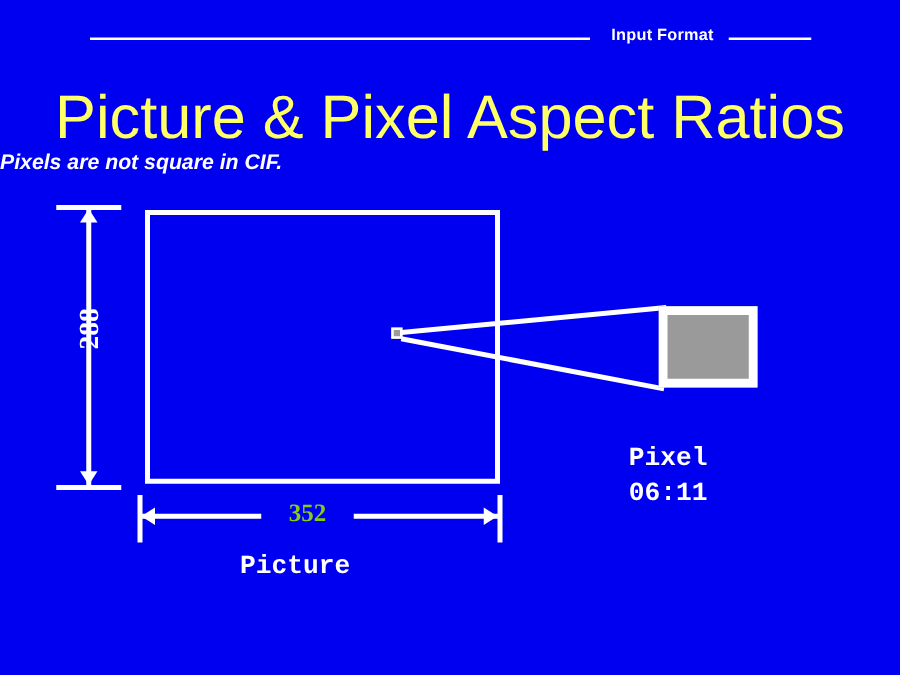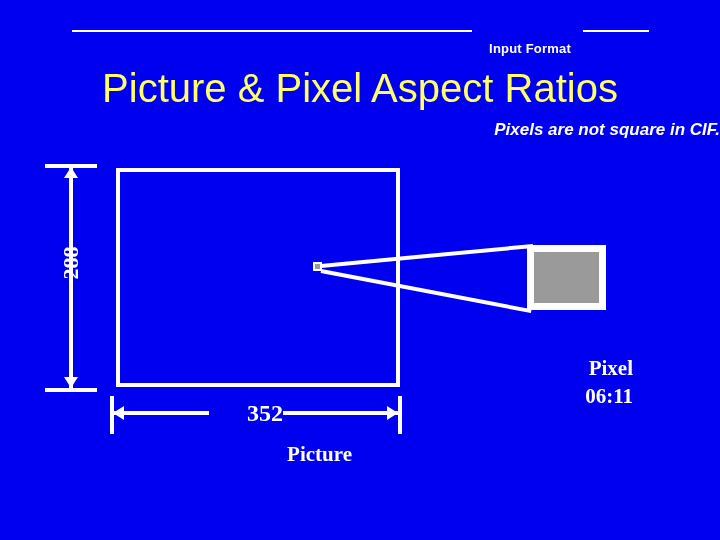--- a/index.html
+++ b/index.html
@@ -35,42 +35,41 @@
     top: 20px;
     left: 480px;
     width: 100px;
     text-align: center;
     color: #ffffff;
     font-size: 13px;
     font-weight: bold;
     font-family: "Liberation Sans", sans-serif;
     letter-spacing: 0.2px;
     white-space: nowrap;
-    margin-top: 21px;
   }
 
   
   .slide-title {
     position: absolute;
     top: 66px;
     left: 0;
     width: 720px;
     text-align: center;
     color: #ffff66;
-    font-size: 40px;
+    font-size: 49px;
     font-weight: normal;
     font-family: "Liberation Sans", sans-serif;
     white-space: nowrap;
   }
   .slide-subtitle {
     position: absolute;
     top: 120px;
     left: 0;
     width: 720px;
-    text-align: right;
+    text-align: left;
     color: #ffffff;
     font-size: 17px;
     font-weight: bold;
     font-style: italic;
     font-family: "Liberation Sans", sans-serif;
     white-space: nowrap;
   }
 
   
   #picture-rect {
@@ -157,36 +156,36 @@
     border-bottom: 7px solid transparent;
   }
   .hdim-arrow.left  { left: 113px; border-right: 11px solid #ffffff; }
   .hdim-arrow.right { left: 387px; border-left: 11px solid #ffffff; }
 
   .hdim-label {
     position: absolute;
     top: 400px;
     left: 209px;
     width: 74px;
-    text-align: right;
-    color: #ffffff;
-    font-size: 24px;
+    text-align: center;
+    color: #84cc16;
+    font-size: 20px;
     font-weight: bold;
     font-family: "Liberation Serif", serif;
     background: #0000f0;
     white-space: nowrap;
   }
 
   
   .caption {
     position: absolute;
     color: #ffffff;
-    font-family: Liberation Serif, serif;
-    font-weight: bold;
-    text-align: right;
+    font-family: Liberation Mono, monospace;
+    font-weight: bold;
+    text-align: left;
     white-space: nowrap;
   }
   #picture-caption {
     left: 192px;
     top: 440px;
     width: 160px;
     font-size: 21px;
     line-height: 28px;
   }
   #pixel-caption {

